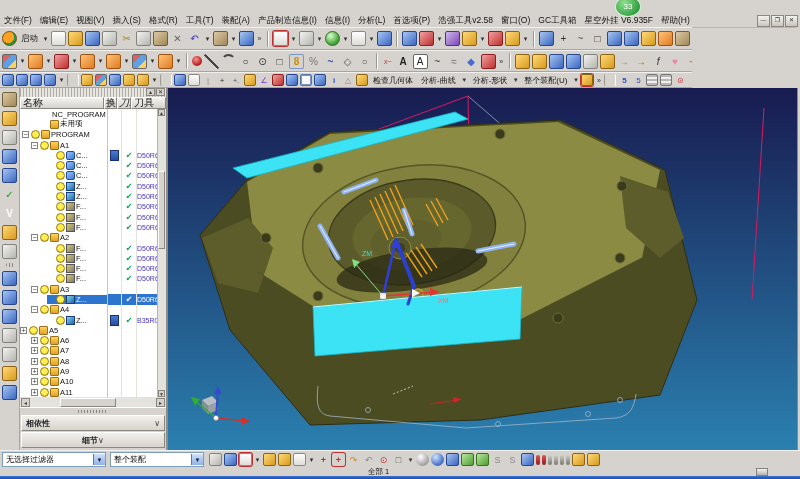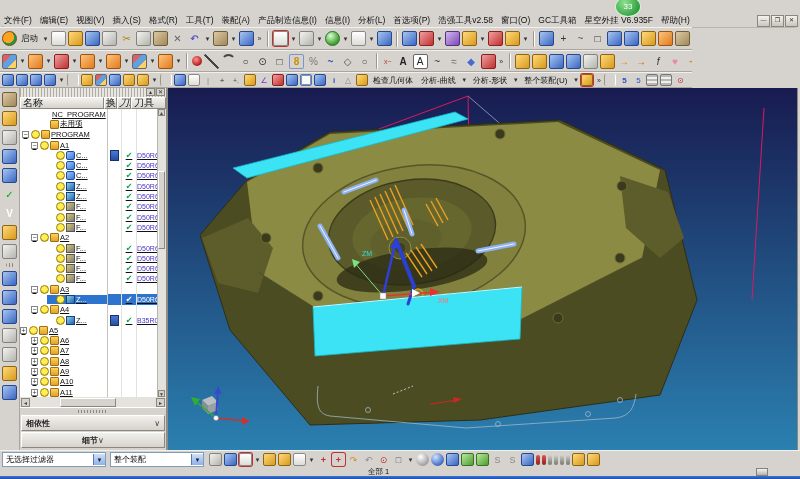--- a/index.html
+++ b/index.html
@@ -73,21 +73,21 @@
   #navpanel{position:absolute;left:20px;top:0;width:148px;height:362px;background:#d6d3ce;
     border-right:2px solid #8f8c85;box-sizing:border-box;font-size:7.5px;}
   #grip-row{position:absolute;left:0;top:0;width:146px;height:9px;
     background:repeating-linear-gradient(90deg,#b0ada6 0 1px,#e8e6e1 1px 3px);}
   #grip-row .pbtn{position:absolute;top:0;width:9px;height:8px;background:#d6d3ce;border:1px solid #8a877f;
     font-size:6px;line-height:7px;text-align:center;color:#333;box-sizing:border-box;}
   #treeheader{position:absolute;left:0;top:9px;width:146px;height:12px;display:flex;}
   .hcell{background:linear-gradient(#f4f2ee,#d6d3ce);border:1px solid;border-color:#fff #8a877f #8a877f #fff;
     box-sizing:border-box;font-size:10px;padding:0 2px;color:#111;overflow:hidden;white-space:nowrap;line-height:10px;}
   #tree{position:absolute;left:0;top:21px;width:146px;height:288px;background:#fff;overflow:hidden;border-bottom:1px solid #8a877f;}
-  .trow{display:flex;height:10.3px;align-items:center;white-space:nowrap;color:#111;box-sizing:border-box;text-decoration:underline;}
+  .trow{display:flex;height:10.3px;align-items:center;white-space:nowrap;color:#111;box-sizing:border-box;}
   .trow.sel .cname,.trow.sel .cchg,.trow.sel .cchk,.trow.sel .ctool{background:#2d74cf;color:#fff;}
   .cname{flex:1 1 auto;min-width:0;display:flex;align-items:center;overflow:hidden;}
   .cchg{flex:0 0 13px;border-left:1px solid #c8c5bf;height:100%;display:flex;align-items:center;justify-content:center;}
   .cchk{flex:0 0 14px;border-left:1px solid #e4e2dd;height:100%;display:flex;align-items:center;justify-content:center;color:#00a550;font-size:8px;}
   .ctool{flex:0 0 29px;border-left:1px solid #e4e2dd;height:100%;display:flex;align-items:center;color:#4733c4;font-size:7px;overflow:hidden;}
   .tg{flex:0 0 auto;width:7px;height:7px;border:1px solid #848484;background:#fff;color:#333;
     font-size:7px;line-height:5px;text-align:center;margin-right:2px;box-sizing:border-box;}
   .ti{flex:0 0 auto;width:9px;height:9px;margin-right:1px;box-sizing:border-box;}
   .bulb{background:radial-gradient(circle at 50% 35%,#ffee55 55%,#caa200 100%);border-radius:50%;border:1px solid #9a7d00;}
   .folder{background:linear-gradient(#ffd257,#e0a127);border:1px solid #9c6f16;border-radius:1px;}

